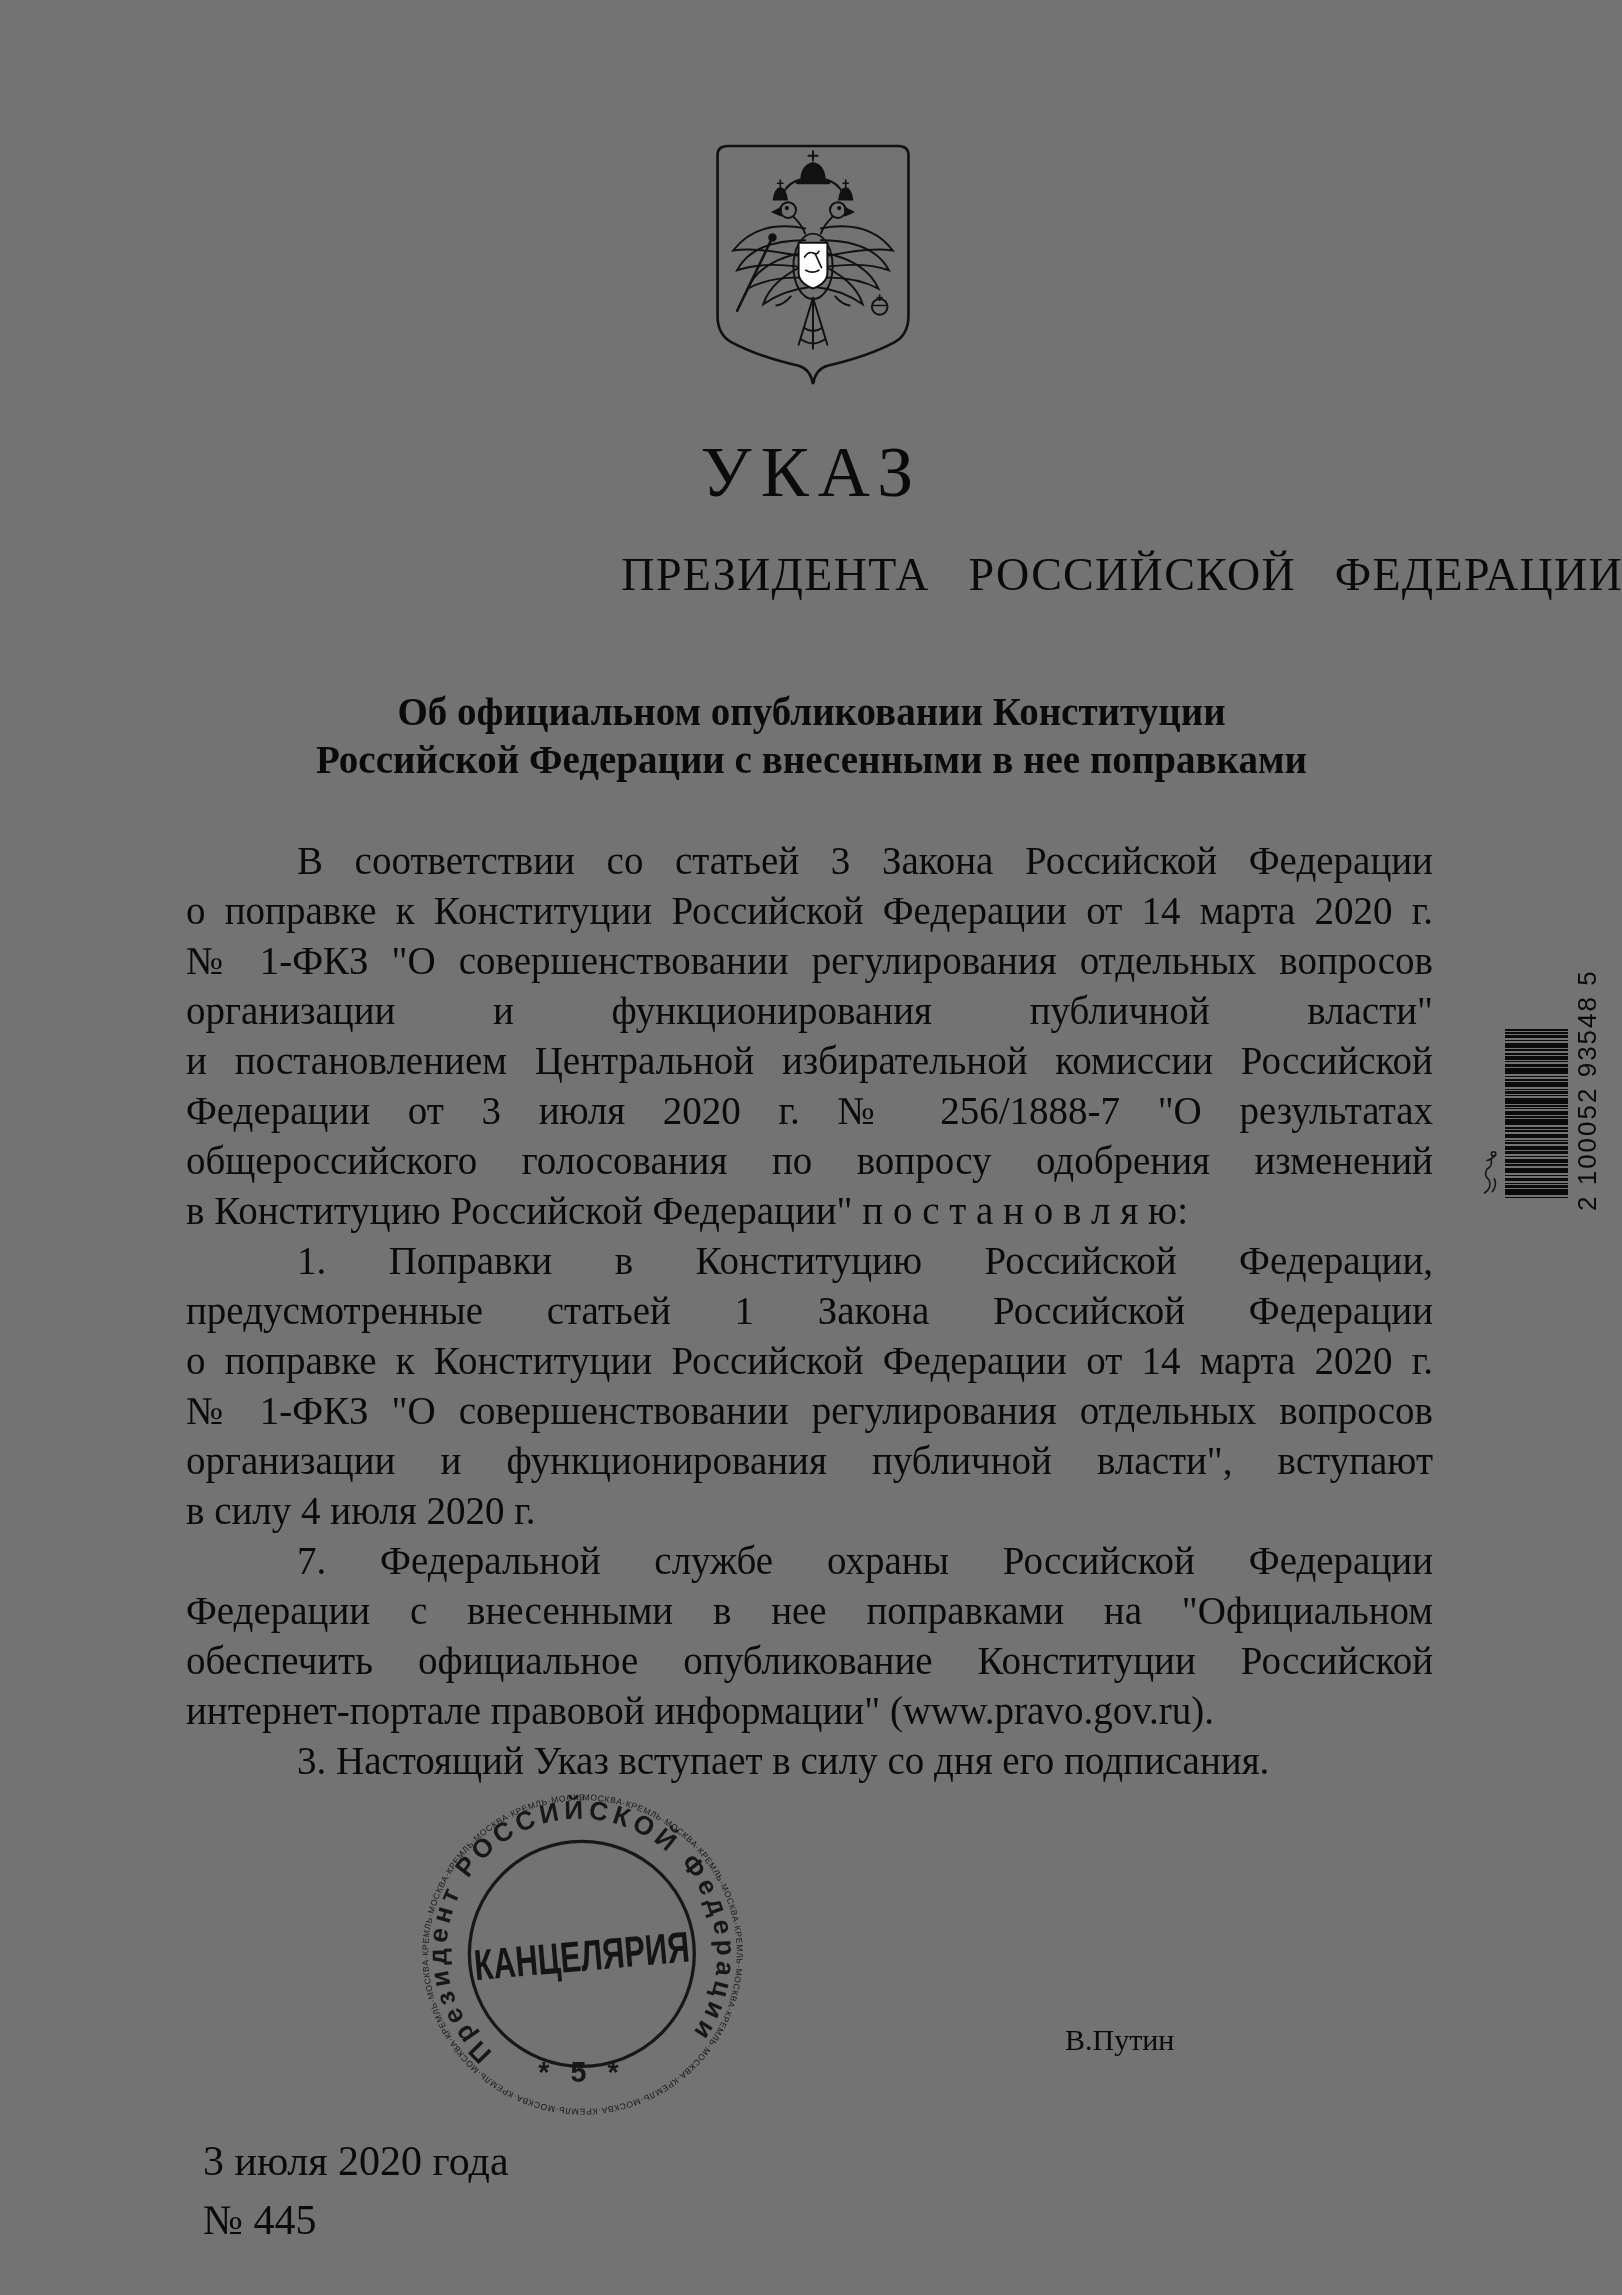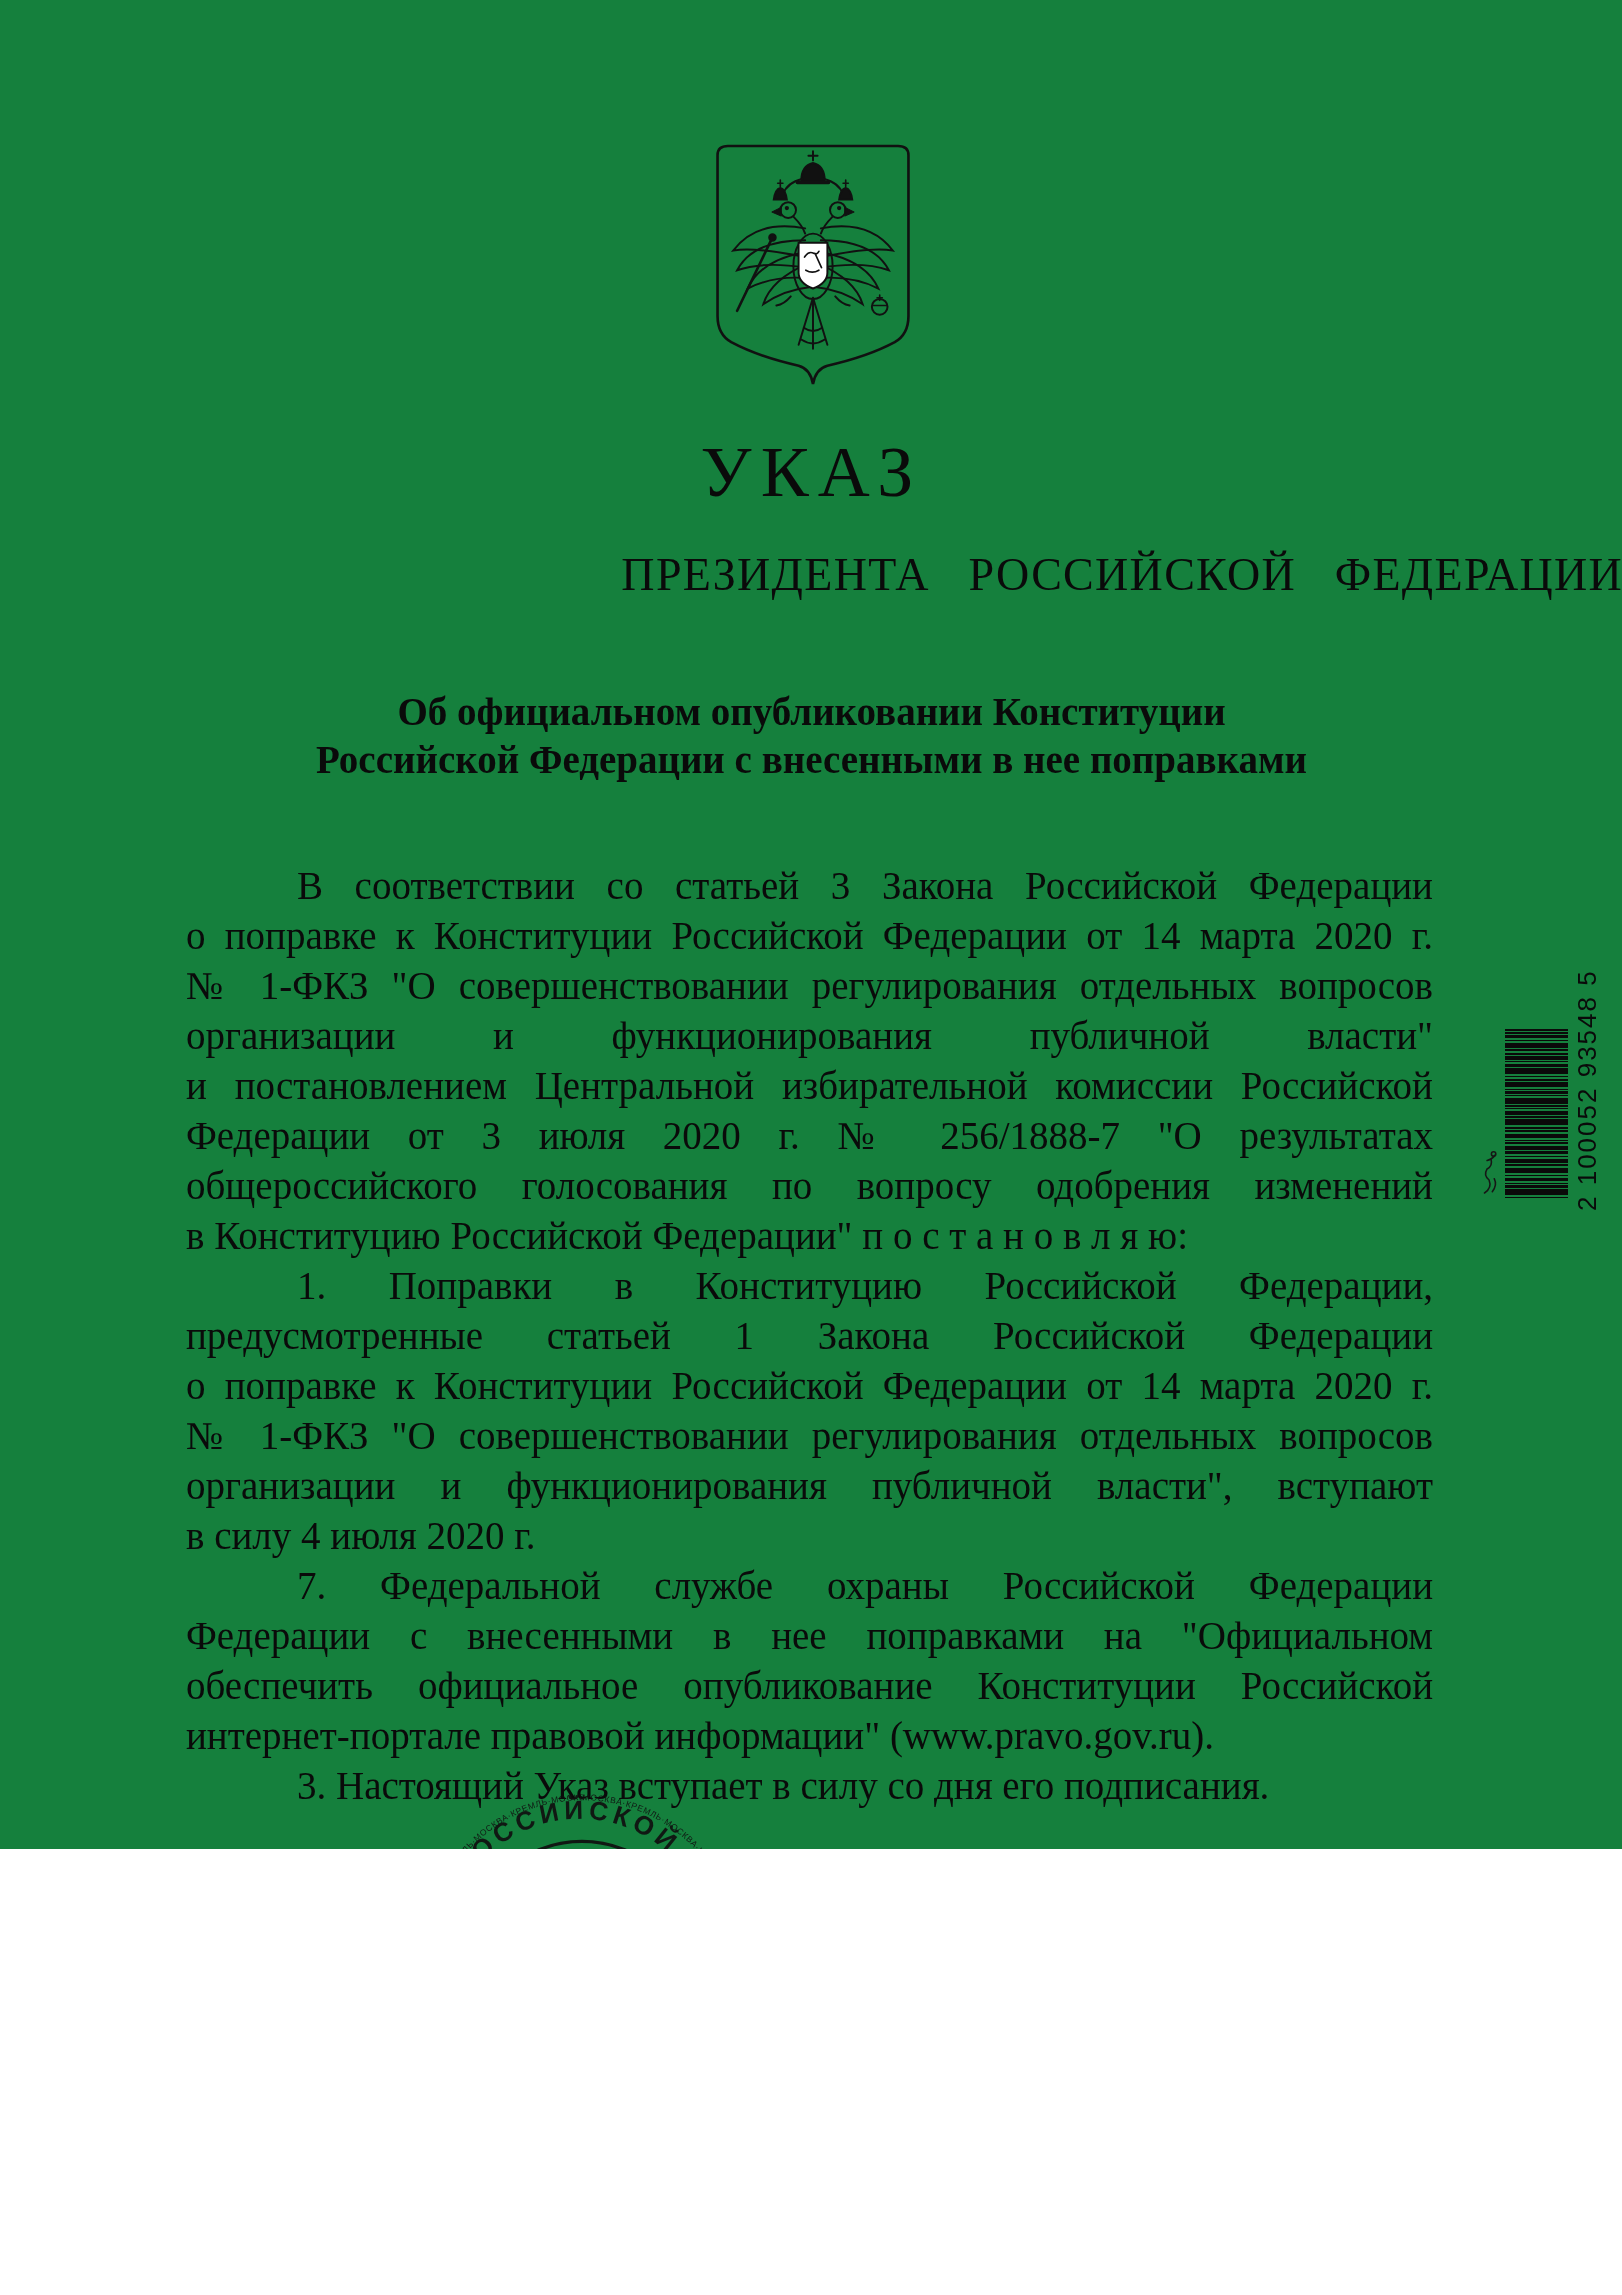--- a/index.html
+++ b/index.html
@@ -1,19 +1,19 @@
 <!DOCTYPE html>
 <html style="font-size:10.5px"><head>
 <meta charset="utf-8">
 <style>
   html,body{margin:0;padding:0;}
   .page{
     position:relative;
-    width:1623px;height:1849px;
-    background:#15803d;
+    width:1623px;height:2295px;
+    background:#737373;
     font-family:"Liberation Serif", serif;
     color:#0a0a0a;
     overflow:hidden;
   }
   svg text{font-family:"Liberation Sans", sans-serif;}
   
   .emblem{position:absolute;left:711px;top:140px;width:204px;height:250px;}
   .title{
     position:absolute;left:0;top:431px;width:1623px;
     text-align:center;font-size:72px;letter-spacing:9.2px;font-weight:400;
@@ -22,21 +22,21 @@
     position:absolute;left:0;top:548px;width:1623px;
     text-align:right;font-size:46px;letter-spacing:1.3px;word-spacing:26px;
   }
   .subject{
     position:absolute;left:0;top:688px;width:1623px;
     text-align:center;font-weight:bold;font-size:39px;line-height:48px;
   }
   
   .body{
     position:absolute;left:186px;top:836px;width:1247px;
-    font-size:39px;line-height:50px;margin-top:25px;
+    font-size:39px;line-height:50px;
   }
   .bline{text-align:justify;text-align-last:justify;height:50px;overflow:visible;}
   .bline.plain{text-align:left;text-align-last:left;}
   .bline.ind{text-indent:111px;}
   
   .barcode-bars{
     position:absolute;left:1505px;top:1029px;width:63px;height:169px;
     display:flex;flex-direction:column;overflow:hidden;
   }
   .barcode-bars .b{width:100%;background:#0a0a0a;flex:0 0 auto;}

